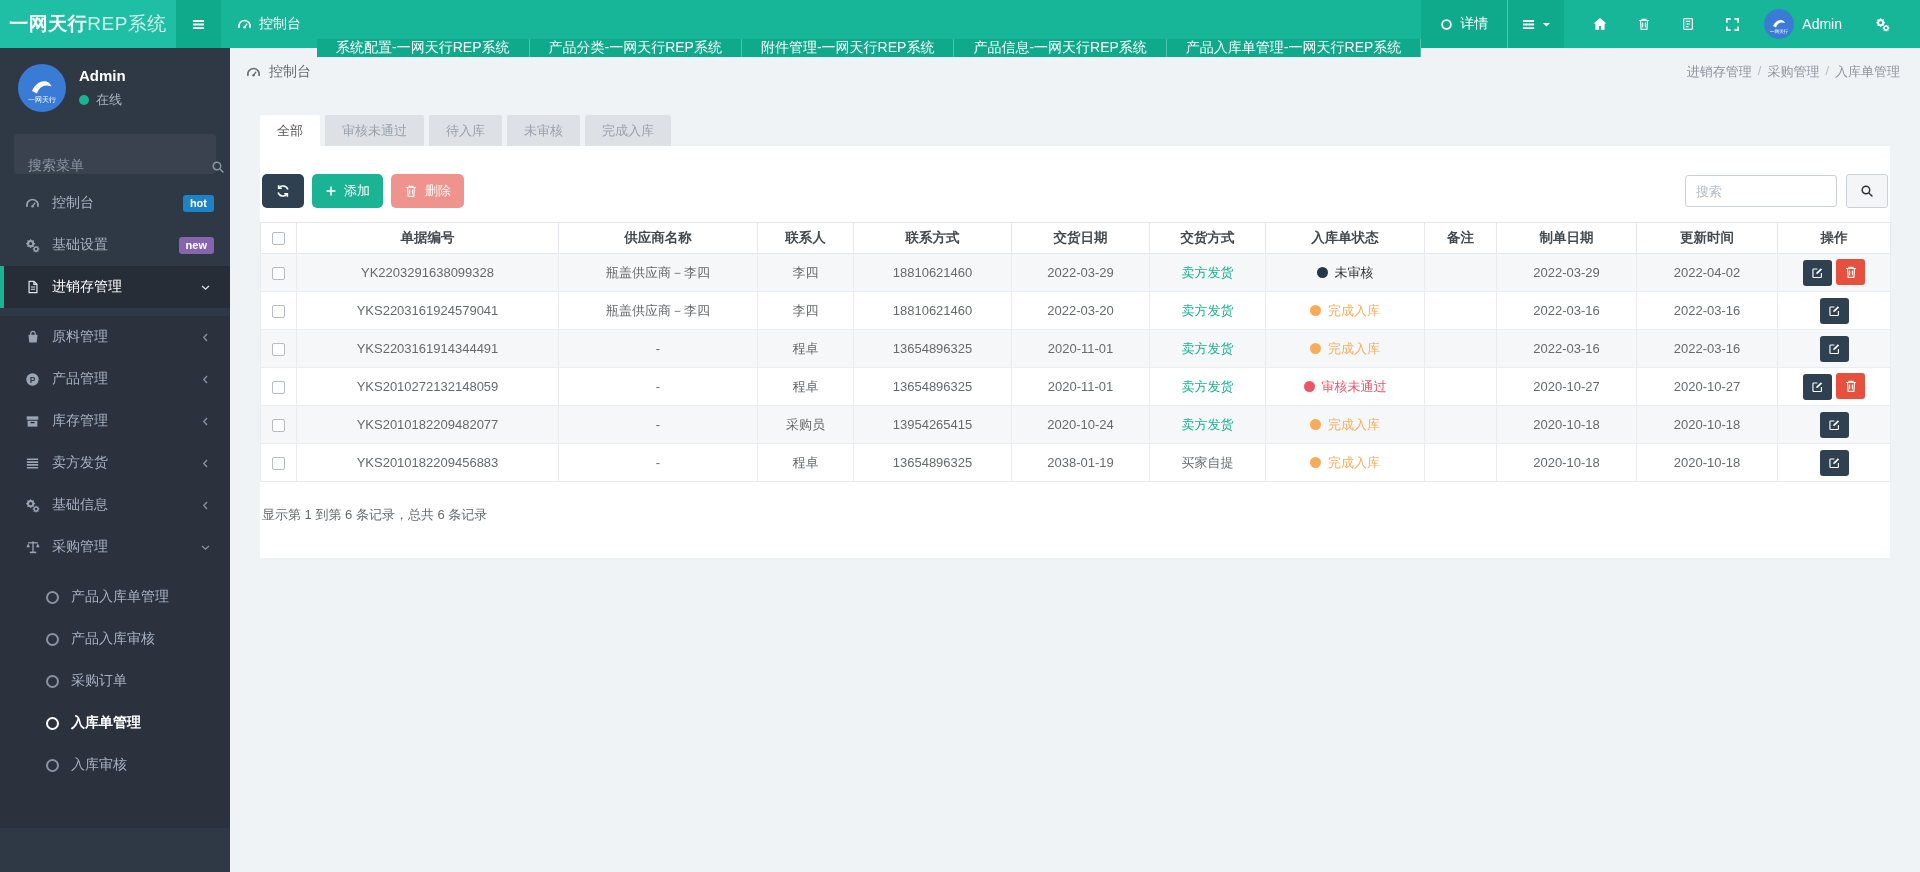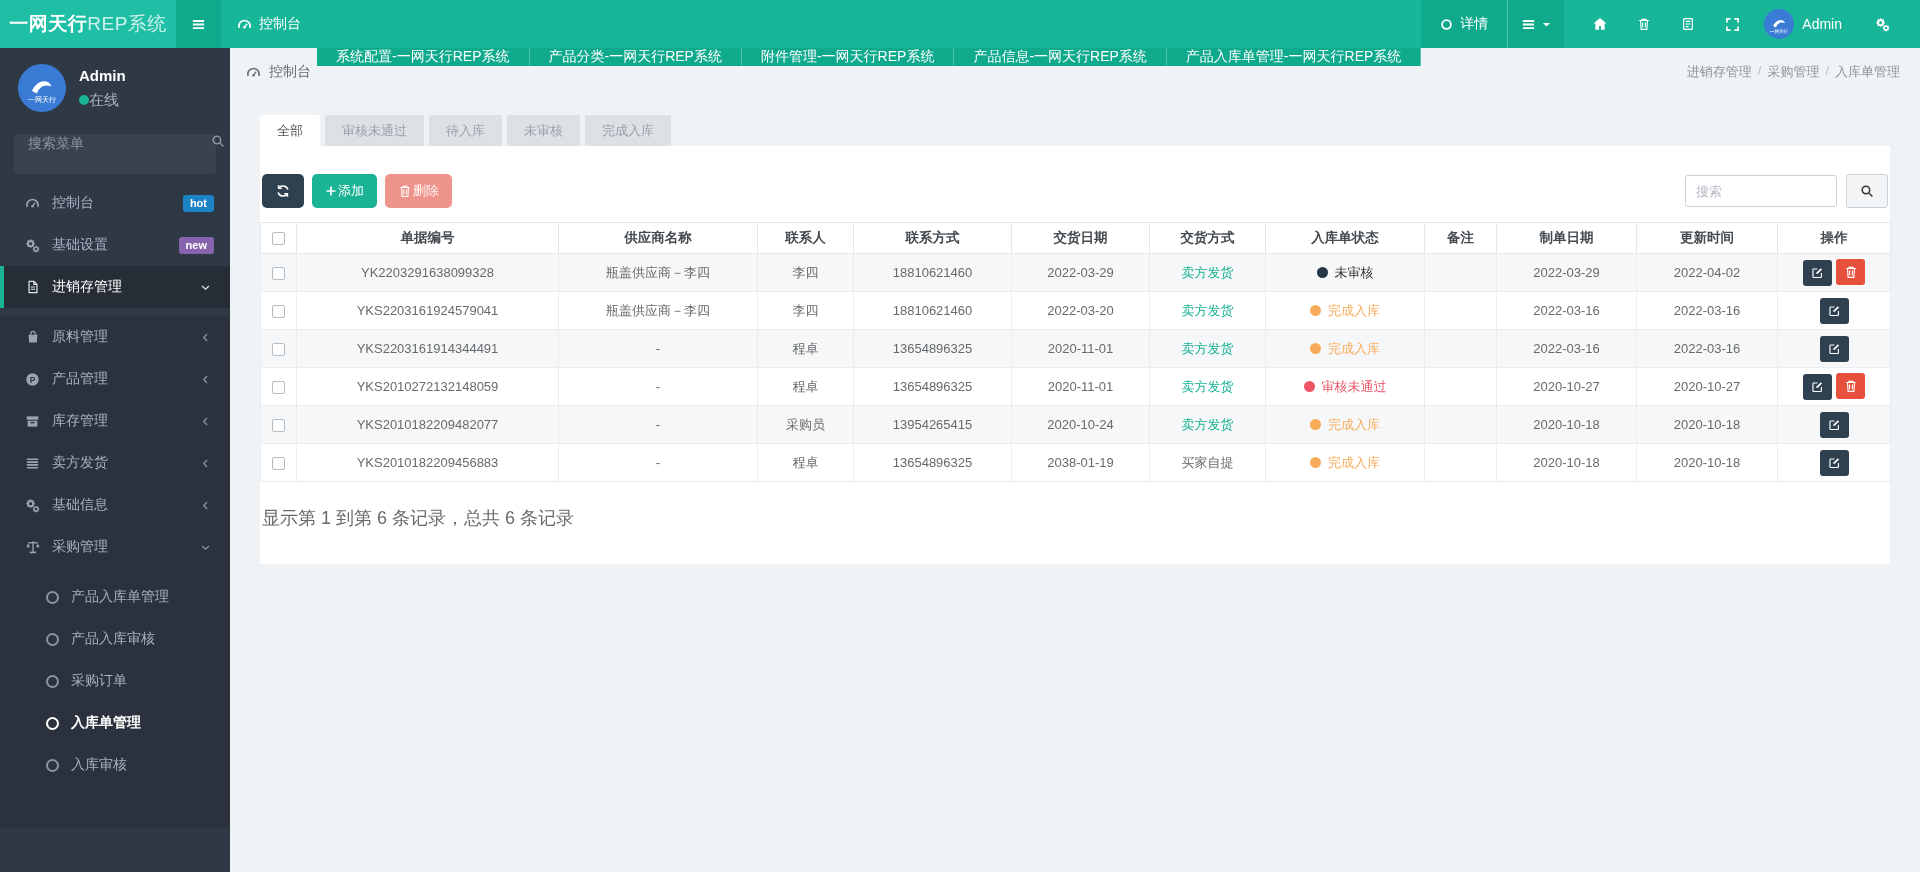--- a/index.html
+++ b/index.html
@@ -7,38 +7,38 @@
   body { width:1920px; height:872px; overflow:hidden; font-family:"Liberation Sans","DejaVu Sans",sans-serif; background:#f0f3f5; }
   #app { position:relative; width:1920px; height:872px; overflow:hidden; }
 
   
   .navbar { position:absolute; top:0; left:0; width:1920px; height:48px; background:#18b698; display:flex; align-items:stretch; color:#fff; z-index:30; }
   .brand { width:185px; background:#1fbfa6; display:flex; align-items:center; justify-content:center; font-size:19px; letter-spacing:.5px; white-space:nowrap; }
   .brand b { font-weight:bold; color:#fff; }
   .brand span { font-weight:normal; color:rgba(255,255,255,.78); }
   .nav-item { display:flex; align-items:center; gap:7px; padding:0 16px; font-size:14px; cursor:pointer; white-space:nowrap; }
   .nav-hamburger { background:#0fa98c; padding:0 15px; }
-  .nav-tabs-wrap { display:flex; align-items:flex-start;margin-top:48px; }
+  .nav-tabs-wrap { display:flex; align-items:center;margin-top:48px; }
   .nav-page-tab { display:flex; align-items:center; gap:7px; background:#0fa98c; border-right:1px solid rgba(255,255,255,.28); padding:0 19px; font-size:14px; cursor:pointer; white-space:nowrap; }
   .nav-right { margin-left:auto; display:flex; align-items:center; padding-right:16px; }
   .nav-dd { background:#0fa98c; height:48px; display:flex; align-items:center; gap:6px; padding:0 13px; margin-right:14px; cursor:pointer; }
   .nav-icon-btn { width:44px; display:flex; align-items:center; justify-content:center; cursor:pointer; color:#fff; }
   .nav-avatar { width:30px; height:30px; border-radius:50%; background:#3a7bd5; display:flex; align-items:center; justify-content:center; overflow:hidden; margin:0 8px 0 10px; }
   .nav-user { font-size:14px; margin-right:18px; }
   .icn { display:inline-flex; align-items:center; justify-content:center; line-height:0; }
   .icn svg { display:block; }
 
   
   .sidebar { position:absolute; top:48px; left:0; bottom:0; width:230px; background:#2f3845; color:#a7b1c2; overflow:hidden; z-index:20; }
   .profile { padding:16px 18px 6px 18px; display:flex; gap:13px; align-items:center; }
   .avatar-big { width:48px; height:48px; border-radius:50%; background:#3a7bd5; flex:0 0 48px; display:flex; align-items:center; justify-content:center; overflow:hidden; }
   .profile-name { font-size:15px; font-weight:bold; color:#ffffff; margin-bottom:7px; }
-  .profile-status { font-size:15px; color:#aab4c0; display:flex; align-items:center; }
+  .profile-status { font-size:13px; color:#aab4c0; display:flex; align-items:center; gap:7px; }
   .dot-online { width:10px; height:10px; border-radius:50%; background:#1ab394; display:inline-block; }
-  .side-search { margin:16px 14px 8px 14px; background:#3a4250; border-radius:4px; height:40px; display:flex; align-items:flex-start; padding:0 12px; }
+  .side-search { margin:16px 14px 8px 14px; background:#3a4250; border-radius:4px; height:40px; display:flex; align-items:flex-end; padding:0 12px; }
   .side-search input { flex:1; background:transparent; border:none; outline:none; color:#cfd6df; font-size:14px; font-family:inherit; }
   .side-search input::placeholder { color:#8b95a3; }
   .menu { list-style:none; margin:8px 0 0 0; padding:0; font-size:14px; }
   .menu-item { height:42px; display:flex; align-items:center; gap:11px; padding:0 16px 0 24px; cursor:pointer; color:#a7b1c2; }
   .menu-item .icn { width:17px; color:#9aa4b2; }
   .menu-item .chev { margin-left:auto; color:#8a93a2; }
   .menu-item .badge { margin-left:auto; font-size:11px; font-weight:bold; color:#fff; border-radius:3px; padding:3px 7px; line-height:1; }
   .menu-item.active-parent { background:#262d37; border-left:4px solid #1ab394; padding-left:20px; color:#ffffff; }
   .menu-item.active-parent .icn { color:#dfe4ea; }
   .menu-group { background:#2b323d; }
@@ -55,40 +55,40 @@
   .bc-right { font-size:13px; color:#8e959c; display:flex; gap:6px; }
   .bc-right .sep { color:#b7bcc2; }
 
   .tabs-row { display:flex; gap:5px; margin:27px 30px 0 30px; height:31px; }
   .ftab { display:flex; align-items:center; padding:0 17px; font-size:13px; background:#dde1e6; color:#9aa1aa; border-radius:2px 2px 0 0; cursor:pointer; }
   .ftab.active { background:#ffffff; color:#555555; }
 
   .panel { margin:0 30px; background:#ffffff; padding:28px 0 34px 0; }
   .toolbar { display:flex; align-items:center; justify-content:space-between; padding:0 2px; }
   .toolbar-left { display:flex; gap:8px; }
-  .btn { height:34px; border:none; border-radius:5px; display:inline-flex; align-items:center; justify-content:center; gap:1px; font-size:13px; color:#fff; padding:0 13px; cursor:pointer; font-family:inherit; }
+  .btn { height:34px; border:none; border-radius:5px; display:inline-flex; align-items:center; justify-content:center; gap:7px; font-size:13px; color:#fff; padding:0 13px; cursor:pointer; font-family:inherit; }
   .btn-refresh { background:#2f4050; width:42px; }
   .btn-add { background:#1ab394; }
   .btn-del { background:#ef948c; color:rgba(255,255,255,.9); }
   .toolbar-right { display:flex; gap:9px; align-items:center; }
   .search-input { width:152px; height:32px; border:1px solid #ccd1d9; border-radius:3px; padding:0 10px; font-size:13px; color:#555; outline:none; font-family:inherit; background:#fff; }
   .search-input::placeholder { color:#b2b8c0; }
   .btn-search { width:42px; height:34px; background:#f4f5f7; border:1px solid #ccd1d9; border-radius:3px; color:#333; display:inline-flex; align-items:center; justify-content:center; cursor:pointer; }
 
   table.grid { width:1630px; border-collapse:collapse; table-layout:fixed; margin-top:14px; }
   .grid th { height:31px; border:1px solid #e4e8ec; font-size:13.5px; font-weight:bold; color:#444a4f; text-align:center; background:#fff; padding:0 4px; }
   .grid td { height:38px; border:1px solid #e9edf0; font-size:13px; color:#676a6c; text-align:center; padding:0 4px; overflow:hidden; white-space:nowrap; }
   .grid tbody tr:nth-child(odd) td { background:#f6f7f8; }
   .cbx { display:inline-block; width:13px; height:13px; border:1px solid #b4bcc4; border-radius:2px; background:#fefefe; vertical-align:middle; cursor:pointer; }
   .status-cell { display:inline-flex; align-items:center; gap:7px; }
   .status-dot { width:11px; height:11px; border-radius:50%; display:inline-block; }
   .act-btn { width:29px; height:26px; border:none; border-radius:3px; color:#fff; display:inline-flex; align-items:center; justify-content:center; cursor:pointer; margin:0 2px; }
   .act-edit { background:#2f4050; }
   .act-delete { background:#e6503c; }
-  .grid-footer { margin-top:24px; padding-left:2px; font-size:18px; color:#676a6c; }
+  .grid-footer { margin-top:24px; padding-left:2px; font-size:13px; color:#676a6c; }
 </style>
 </head>
 <body>
 
 <div id="app">
 
   <div class="navbar">
     <div class="brand">
       <b>一网天行</b>
         <span>REP系统</span>

